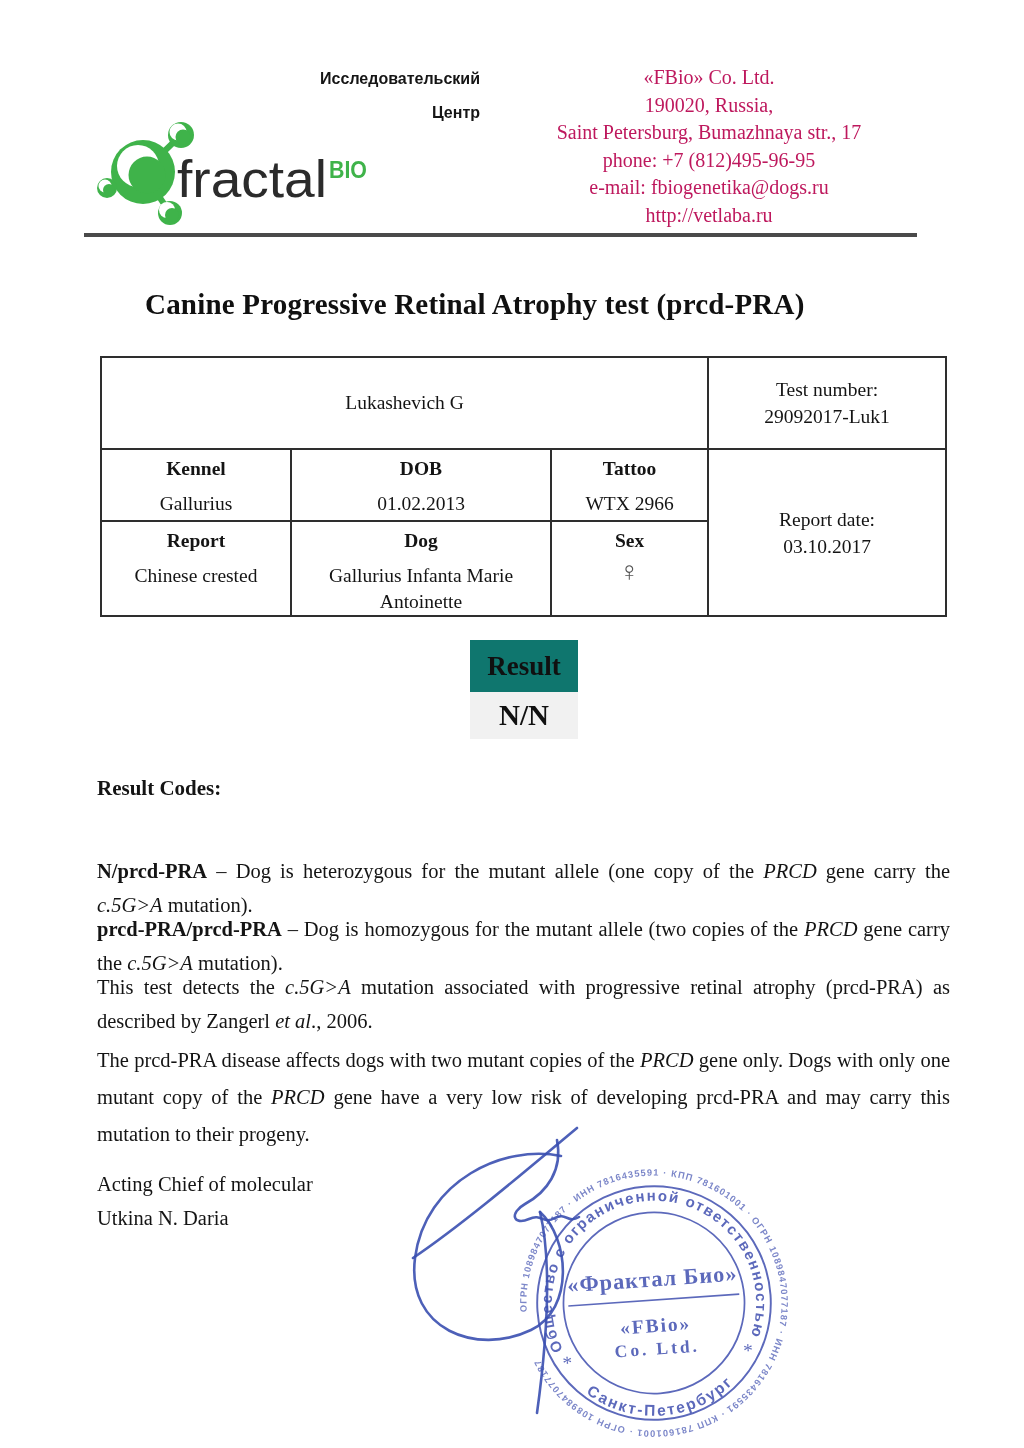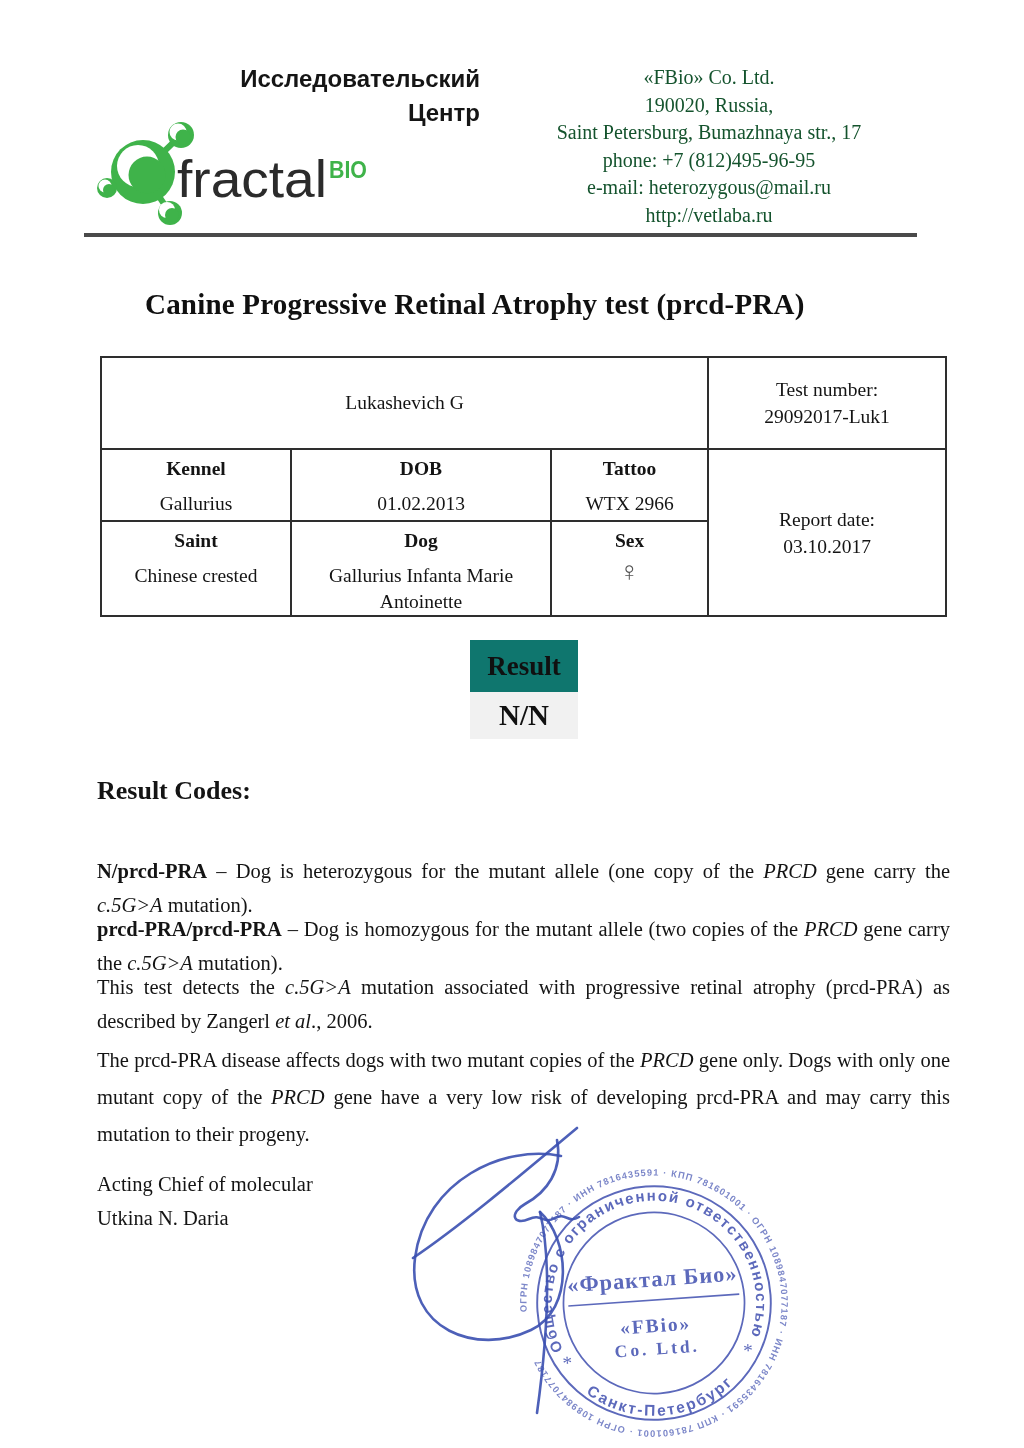--- a/index.html
+++ b/index.html
@@ -7,25 +7,25 @@
   .page {
     position:relative; width:1024px; height:1448px; margin:0 auto;
     background:#ffffff; overflow:hidden;
     font-family:"Liberation Serif", serif; color:#141414;
   }
   
   .logo-svg { position:absolute; left:97px; top:120px; width:270px; height:108px; }
   .ru-title {
     position:absolute; left:230px; top:62px; width:250px;
     text-align:right; font-family:"Liberation Sans", sans-serif;
-    font-weight:700; font-size:24px; line-height:34px; color:#151515;
+    font-weight:700; font-size:16px; line-height:34px; color:#151515;
   }
   .company {
     position:absolute; left:478px; top:64px; width:462px;
-    text-align:center; font-size:20px; line-height:27.5px; color:#14532d;
+    text-align:center; font-size:20px; line-height:27.5px; color:#be185d;
   }
   .divider {
     position:absolute; left:84px; top:233px; width:833px; height:2px;
     border-top:2px solid #4a4a4a; border-bottom:2px solid #4a4a4a;
   }
   
   .doc-title {
     position:absolute; left:145px; top:288px;
     font-weight:700; font-size:29px; letter-spacing:.2px; color:#101010;
   }
@@ -48,21 +48,21 @@
   .result-box { position:absolute; left:470px; top:640px; width:108px; }
   .result-head {
     height:52px; background:#0f766e; display:flex; align-items:center; justify-content:center;
     font-weight:700; font-size:27px; color:#101010;
   }
   .result-val {
     height:47px; background:#f1f1f1; display:flex; align-items:center; justify-content:center;
     font-weight:700; font-size:29px; color:#101010;
   }
   
-  .codes-heading { position:absolute; left:97px; top:776px; font-weight:700; font-size:26px; }
+  .codes-heading { position:absolute; left:97px; top:776px; font-weight:700; font-size:21px; }
   .rc { position:absolute; left:97px; width:853px; font-size:20.5px; line-height:33.5px; }
   .rc.just { text-align:justify; }
   .rc-p0 { top:818px; }
   .rc-p1 { top:855px; }
   .rc-p2 { top:913px; }
   .rc-p3 { top:971px; }
   .rc-p4 { top:1042px; line-height:37px; }
   
   .signatory { position:absolute; left:97px; top:1167px; font-size:20.5px; line-height:34px; }
   
@@ -112,21 +112,21 @@
   <div class="ru-title">
     <div>Исследовательский</div>
     <div>Центр</div>
   </div>
 
   <div class="company">
     <div>«FBio» Co. Ltd.</div>
     <div>190020, Russia,</div>
     <div>Saint Petersburg, Bumazhnaya str., 17</div>
     <div>phone: +7 (812)495-96-95</div>
-    <div>e-mail: heterozygous@mail.ru</div>
+    <div>e-mail: fbiogenetika@dogs.ru</div>
     <div>http://vetlaba.ru</div>
   </div>
 
   <div class="divider"></div>
 
   <h1 class="doc-title">Canine Progressive Retinal Atrophy test (prcd-PRA)</h1>
 
   <table class="info-table">
     <colgroup>
         <col style="width:190px">
@@ -155,21 +155,21 @@
           <div class="cell-label">Tattoo</div>
           <div class="cell-value">WTX 2966</div>
         </td>
         <td rowspan="2" class="rd-cell">
           <div>Report date:</div>
           <div>03.10.2017</div>
         </td>
       </tr>
       <tr class="row-3">
         <td class="field-cell">
-          <div class="cell-label">Saint</div>
+          <div class="cell-label">Report</div>
           <div class="cell-value">Chinese crested</div>
         </td>
         <td class="field-cell">
           <div class="cell-label">Dog</div>
           <div class="cell-value">Gallurius Infanta Marie Antoinette</div>
         </td>
         <td class="field-cell">
           <div class="cell-label">Sex</div>
           <div class="cell-value sex-value">♀</div>
         </td>

